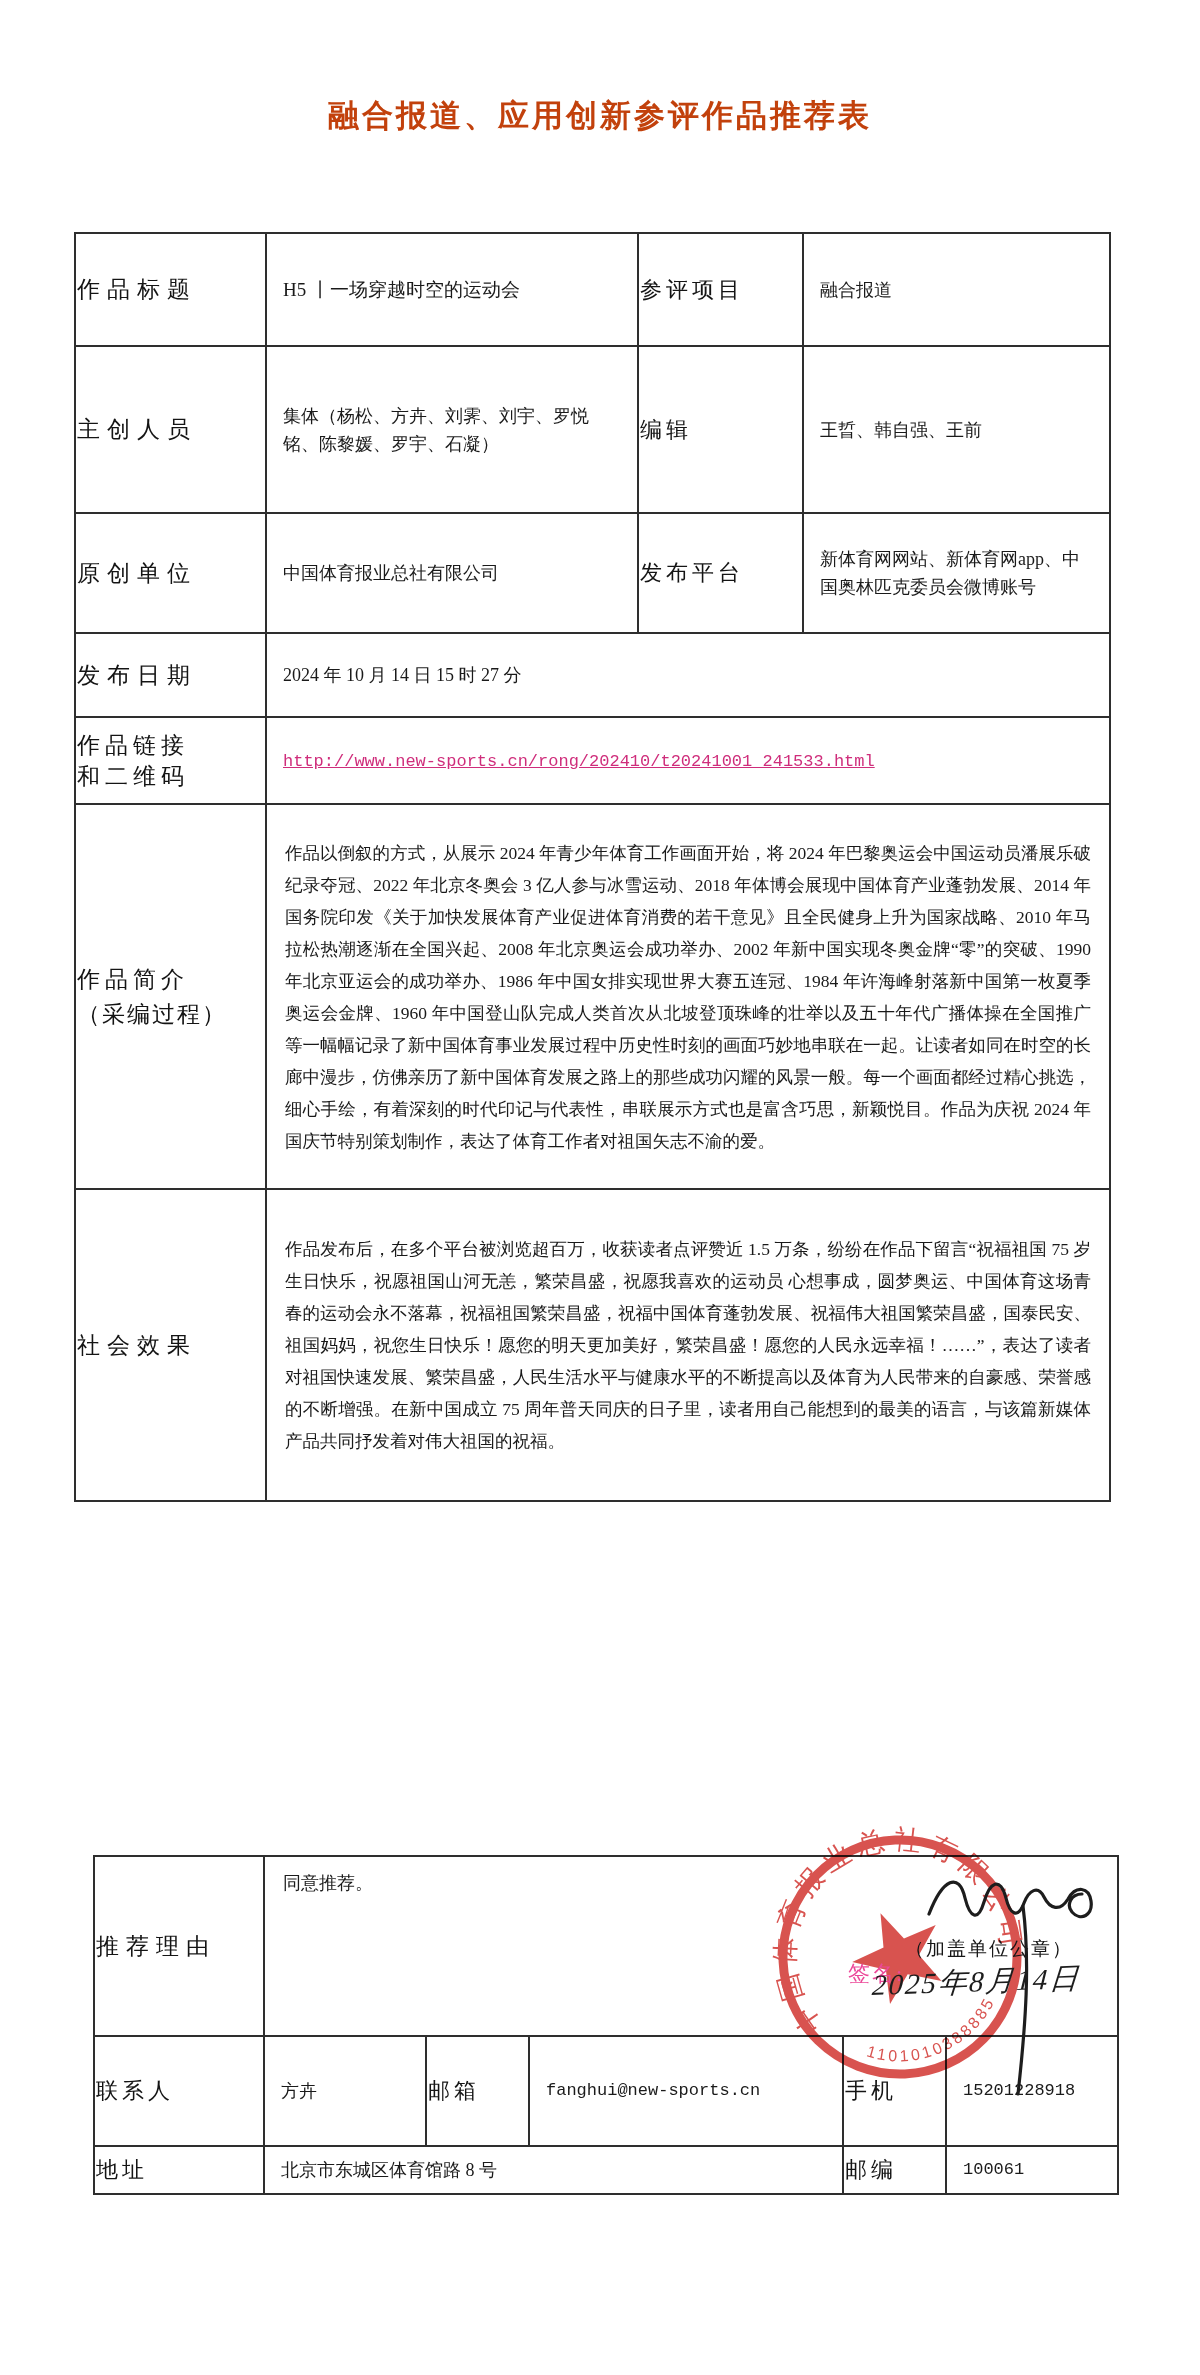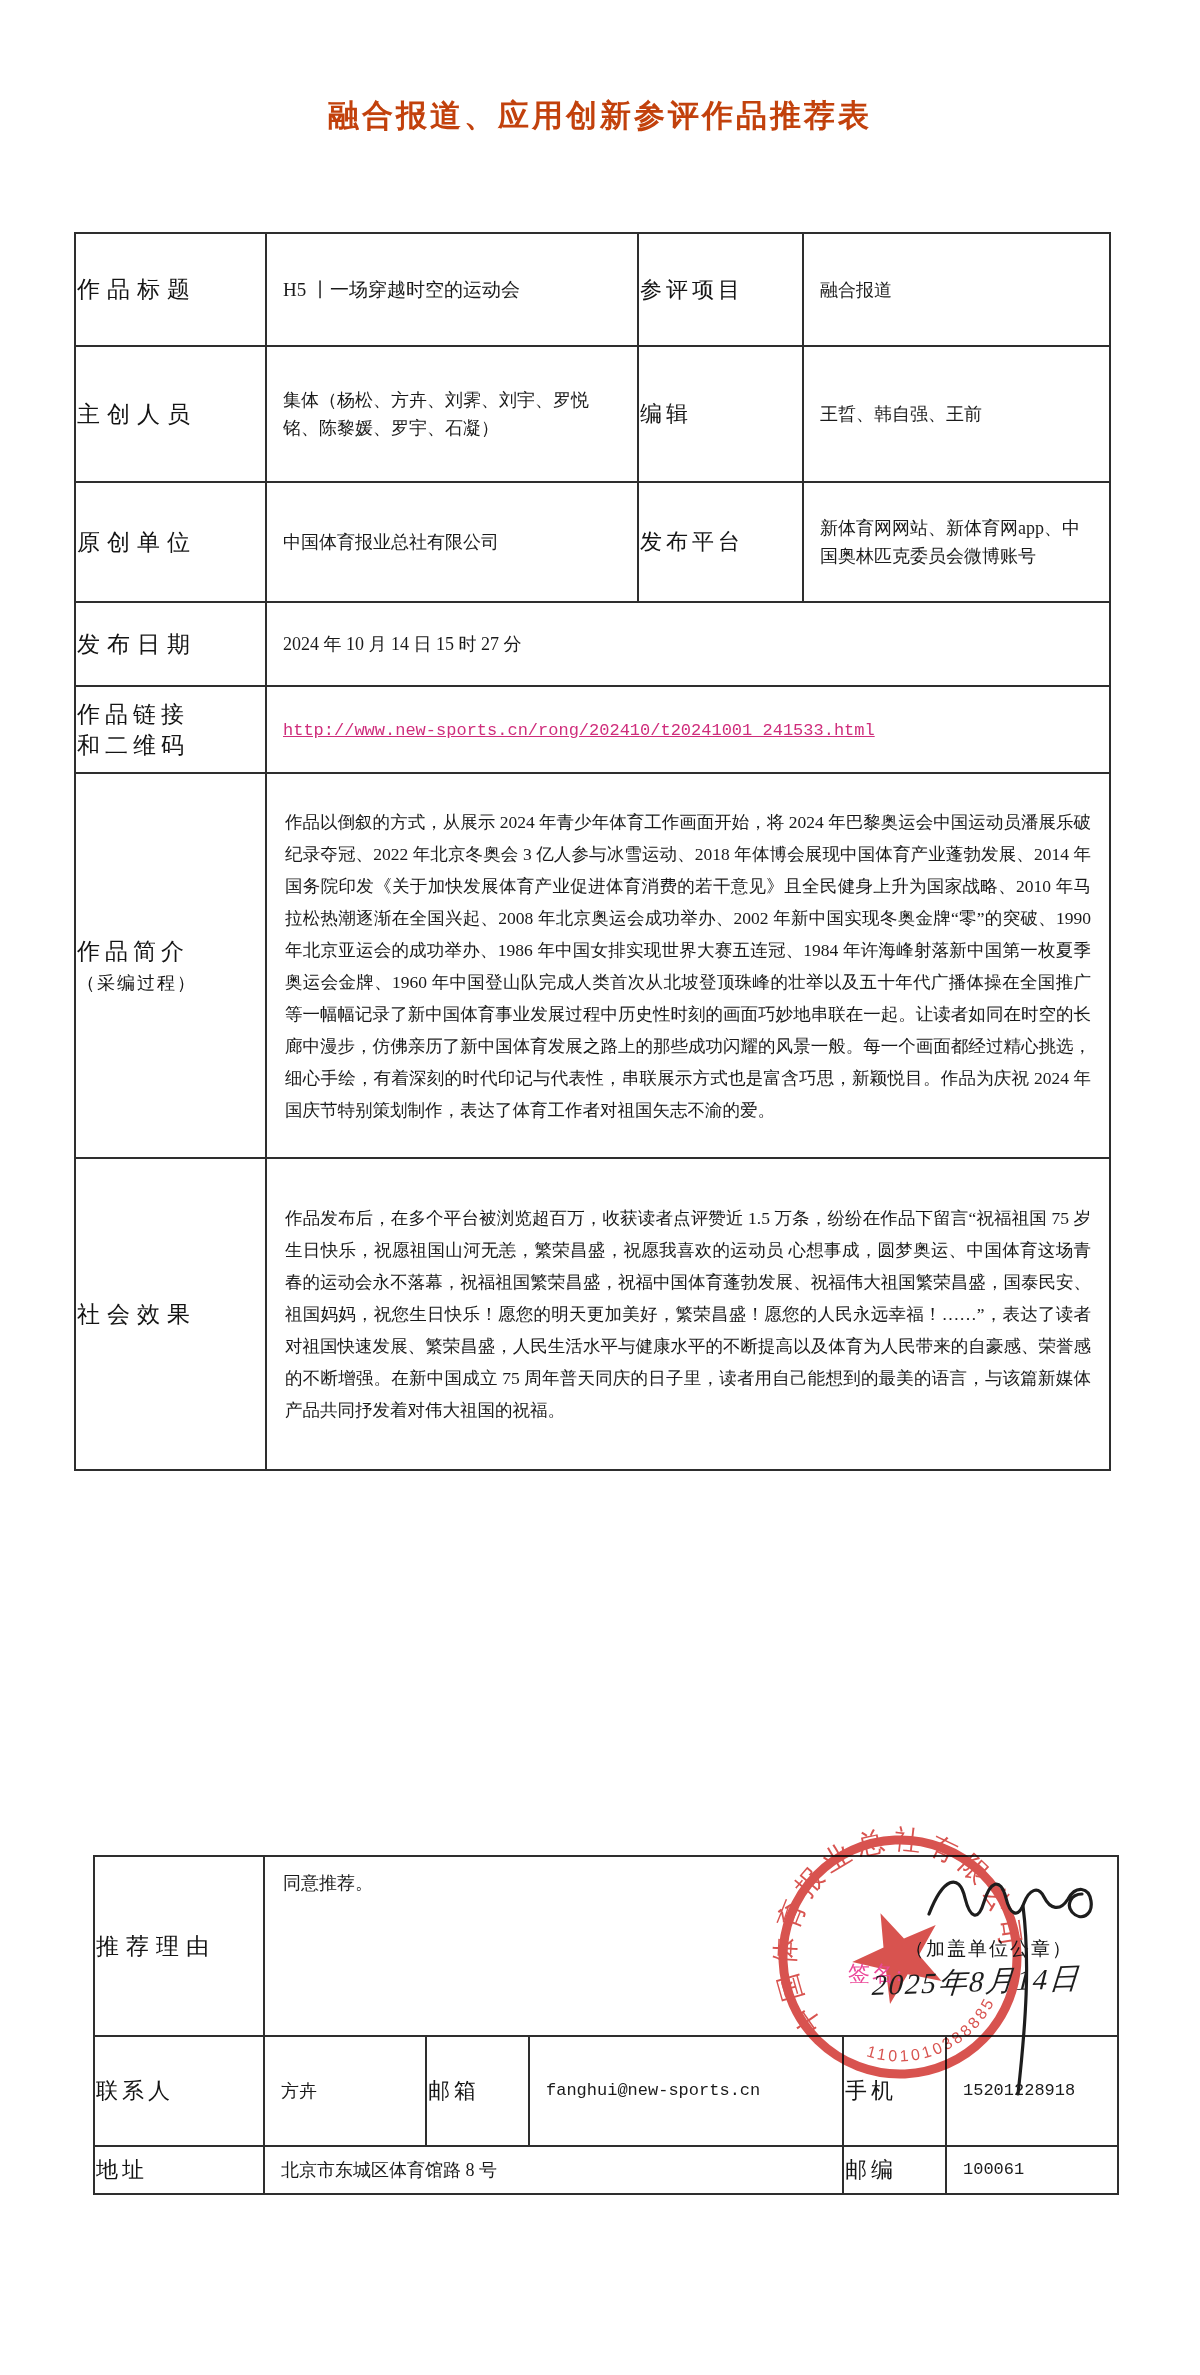--- a/index.html
+++ b/index.html
@@ -15,37 +15,37 @@
   }
   table{border-collapse:collapse;table-layout:fixed;}
   td{border:2px solid #2e2e2e;overflow:hidden;}
   .tbl-top{position:absolute;left:74px;top:232px;width:1035px;}
   .tbl-bottom{position:absolute;left:93px;top:1855px;width:1024px;}
   .lbl{
     vertical-align:middle;
     font-size:23px;letter-spacing:7px;color:#141414;
   }
   .lbl2{font-size:22px;letter-spacing:4px;}
-  .lbl small{display:block;font-size:18px;letter-spacing:2px;margin-top:4px;}
+  .lbl small{display:block;font-size:23px;letter-spacing:2px;margin-top:4px;}
   .lbl .l2{display:block;font-size:23px;letter-spacing:5px;}
   .val{
     vertical-align:middle;padding:8px 16px;font-size:18px;color:#1a1a1a;
     line-height:28px;
   }
   .mono{font-family:"Liberation Mono", monospace;font-size:17px;}
   .para{
     vertical-align:middle;padding:16px 18px;font-size:17.5px;line-height:32px;
     text-align:justify;color:#191919;margin-top:13px;
   }
   .link{
     font-family:"Liberation Mono", monospace;font-size:17px;
     color:#cf2d7b;text-decoration:underline;cursor:pointer;
   }
   
-  .r1{height:113px;} .r2{height:136px;} .r3{height:120px;}
+  .r1{height:113px;} .r2{height:167px;} .r3{height:120px;}
   .r4{height:84px;}  .r5{height:87px;}  .r6{height:385px;} .r7{height:312px;}
   .r8{height:180px;} .r9{height:110px;} .r10{height:48px;}
   .agree{vertical-align:top;padding:14px 18px;font-size:18px;position:relative;}
   
   .sig-label{
     position:absolute;left:848px;top:1959px;font-size:22px;color:#ec4899;
     letter-spacing:2px;z-index:6;
   }
   .seal-note{
     position:absolute;left:905px;top:1936px;font-size:19px;color:#161616;

